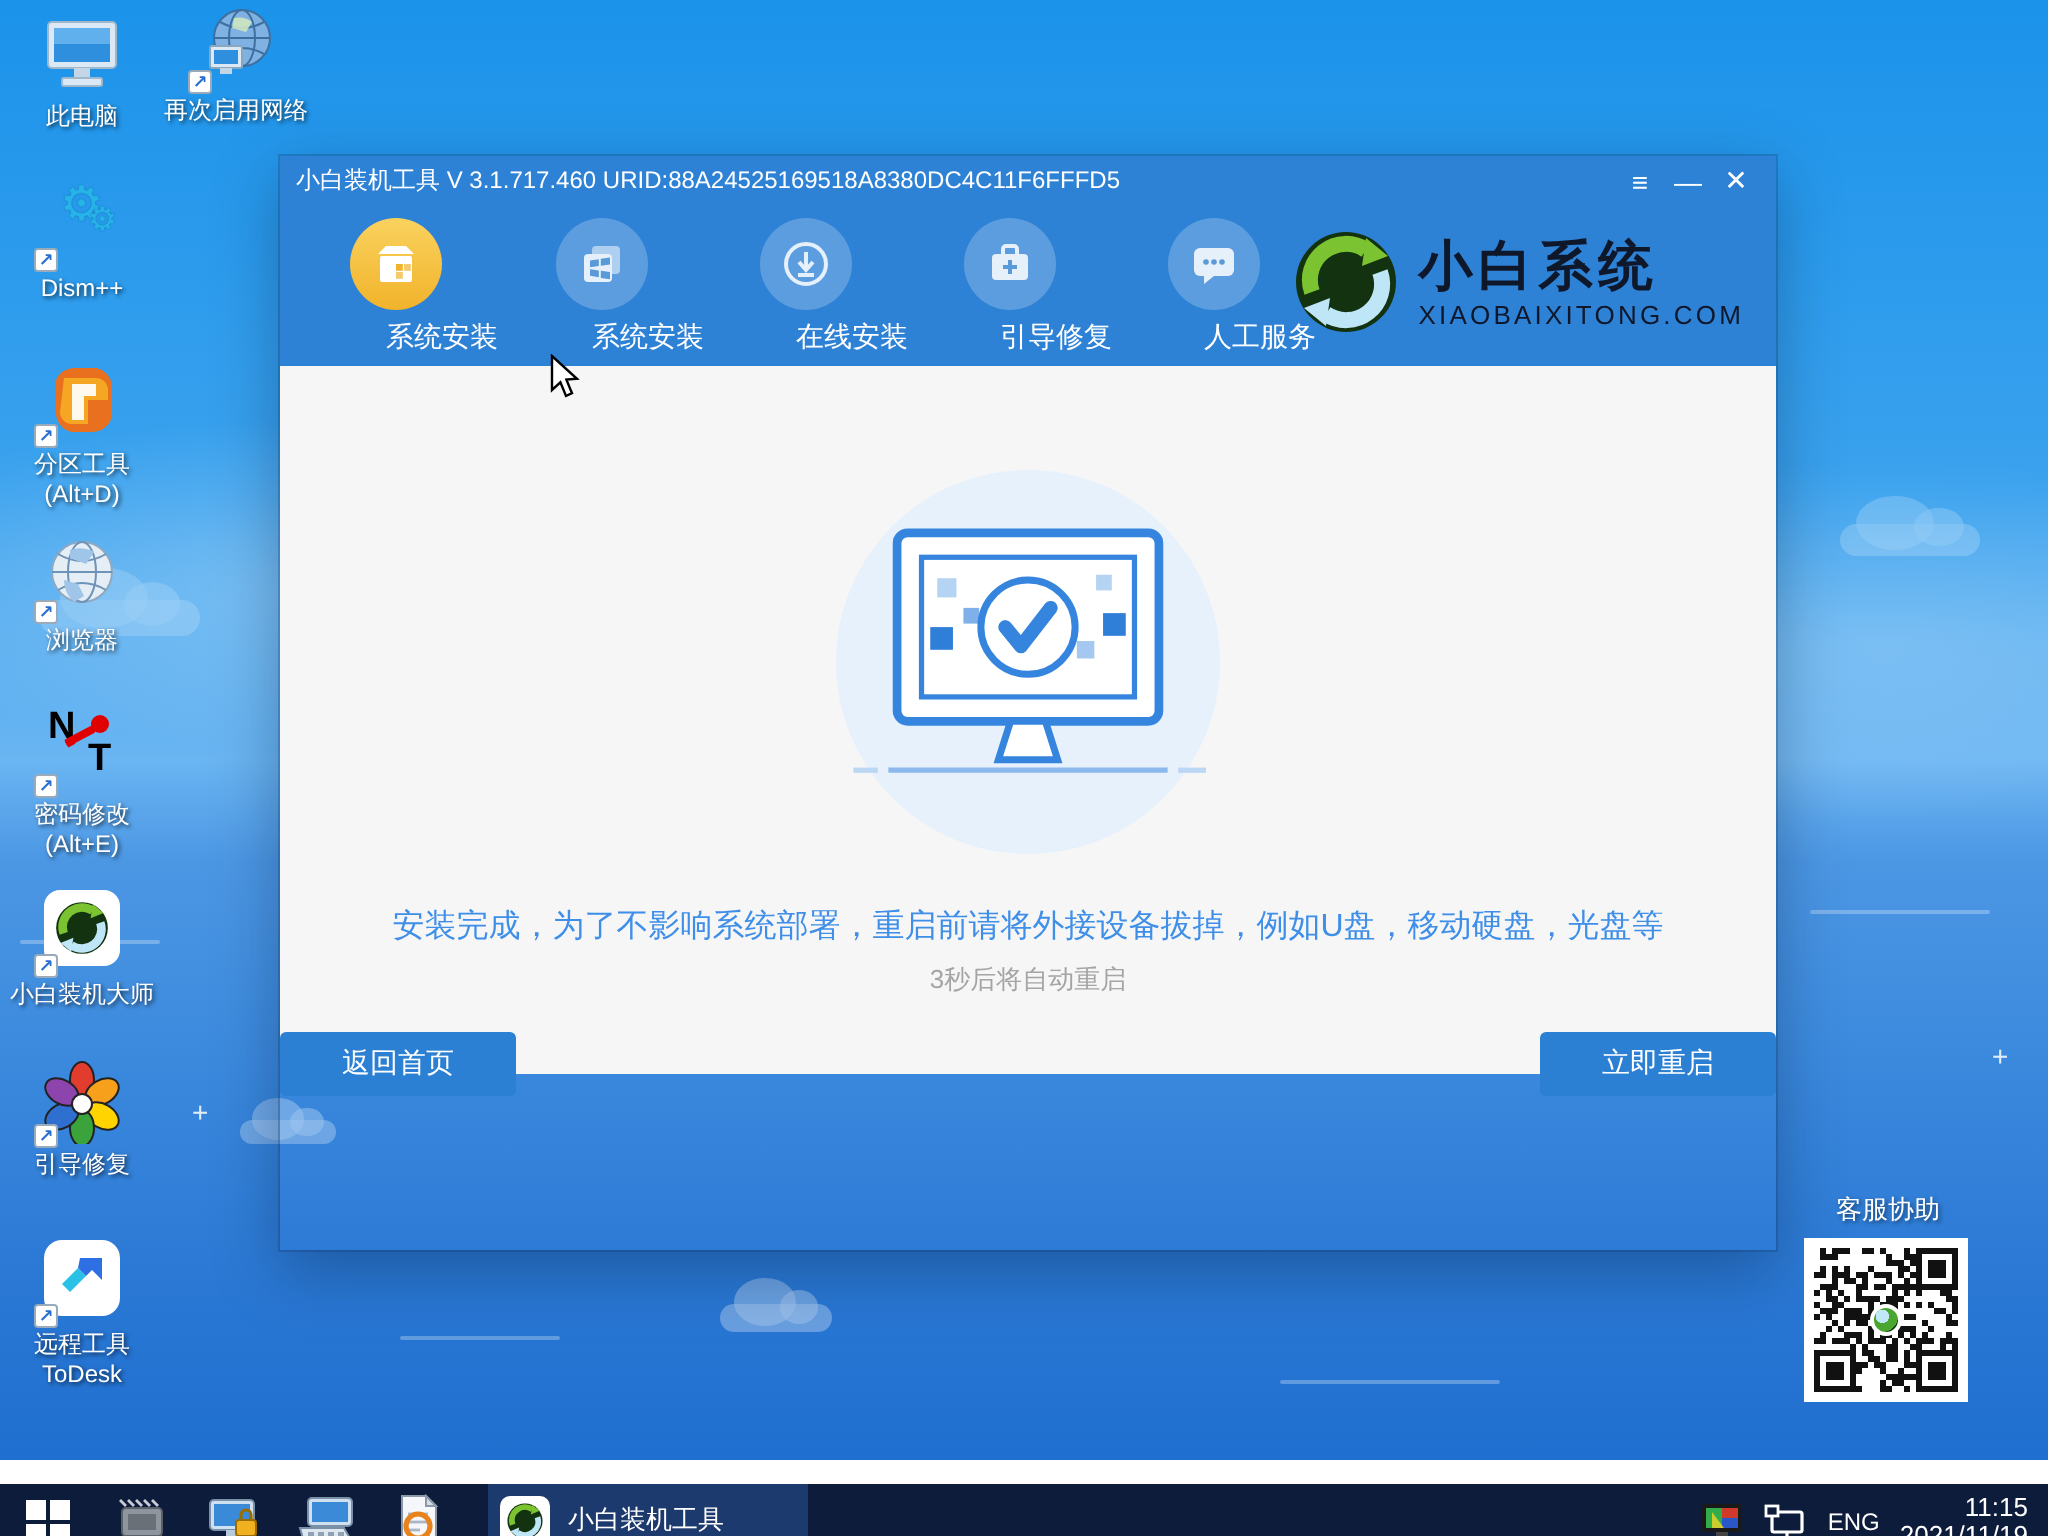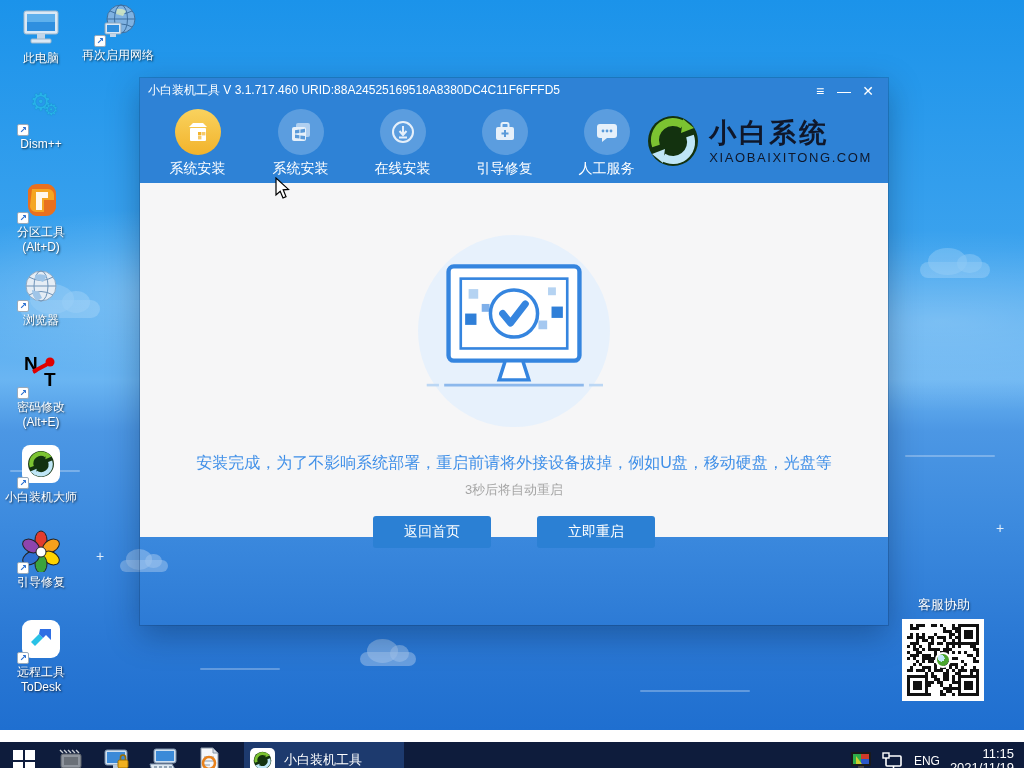--- a/index.html
+++ b/index.html
@@ -30,40 +30,40 @@
     font-size:9px; line-height:11px; font-weight:bold; text-align:center; }
 
   
   .win { position:absolute; left:140px; top:78px; width:748px; height:547px;
     box-shadow:0 0 0 1px rgba(10,50,100,.25), 0 10px 30px rgba(0,25,60,.35); }
   .titlebar { height:25px; background:#2e82d6; display:flex; align-items:center;
     padding:0 8px; }
   .titlebar .ttl { color:#ffffff; font-size:12px; flex:1; white-space:nowrap; }
   .wctl { color:#fff; width:24px; text-align:center; font-size:14px; cursor:pointer; }
   .navbar { position:relative; height:80px; background:#2e82d6; }
-  .nav-item { position:absolute; top:6px; width:103px; text-align:center; cursor:pointer; }
+  .nav-item { position:absolute; top:6px; width:103px; text-align:right; cursor:pointer; }
   .nav-circle { width:46px; height:46px; border-radius:50%; margin:0 auto;
     background:rgba(255,255,255,.22); display:flex; align-items:center; justify-content:center; }
   .nav-item.active .nav-circle { background:linear-gradient(180deg,#f9d25e,#f2b32b); }
   .nav-lbl { margin-top:5px; font-size:14px; color:#fff; }
   .brand { position:absolute; right:16px; top:12px; display:flex; align-items:center; }
   .brand-txt { margin-left:10px; color:#0f172a; }
   .brand-name { font-size:27px; font-weight:bold; letter-spacing:3px; line-height:30px; }
   .brand-domain { font-size:13px; letter-spacing:1.6px; margin-top:2px; }
 
   .content { position:relative; height:354px; background:#f6f6f7; }
   .illu { position:absolute; left:50%; top:52px; transform:translateX(-50%);
     width:192px; height:192px; border-radius:50%; background:#e7f1fc;
     display:flex; align-items:center; justify-content:center; }
   .msg { position:absolute; top:270px; width:100%; text-align:center;
     color:#3f8fe8; font-size:16px; }
   .count { position:absolute; top:298px; width:100%; text-align:center;
     color:#a5a5a5; font-size:13px; }
   .btnrow { position:absolute; top:333px; width:100%; display:flex;
-    justify-content:center; gap:46px; }
+    justify-content:space-between; gap:46px; }
   .cbtn { width:118px; height:32px; background:#2b80d4; color:#fff; border:none;
     font-size:14px; border-radius:3px; cursor:pointer;
     font-family:"Liberation Sans","DejaVu Sans",sans-serif; }
 
   
   .support { position:absolute; left:902px; top:596px; width:84px; text-align:center; }
   .support .s-ttl { color:#fff; font-size:13px; text-shadow:1px 1px 2px rgba(0,0,0,.5); }
   .qr { position:relative; margin-top:5px; width:82px; height:82px; background:#fff;
     padding:5px; display:grid; grid-template-columns:repeat(24,1fr); }
   .qr i { display:block; }

